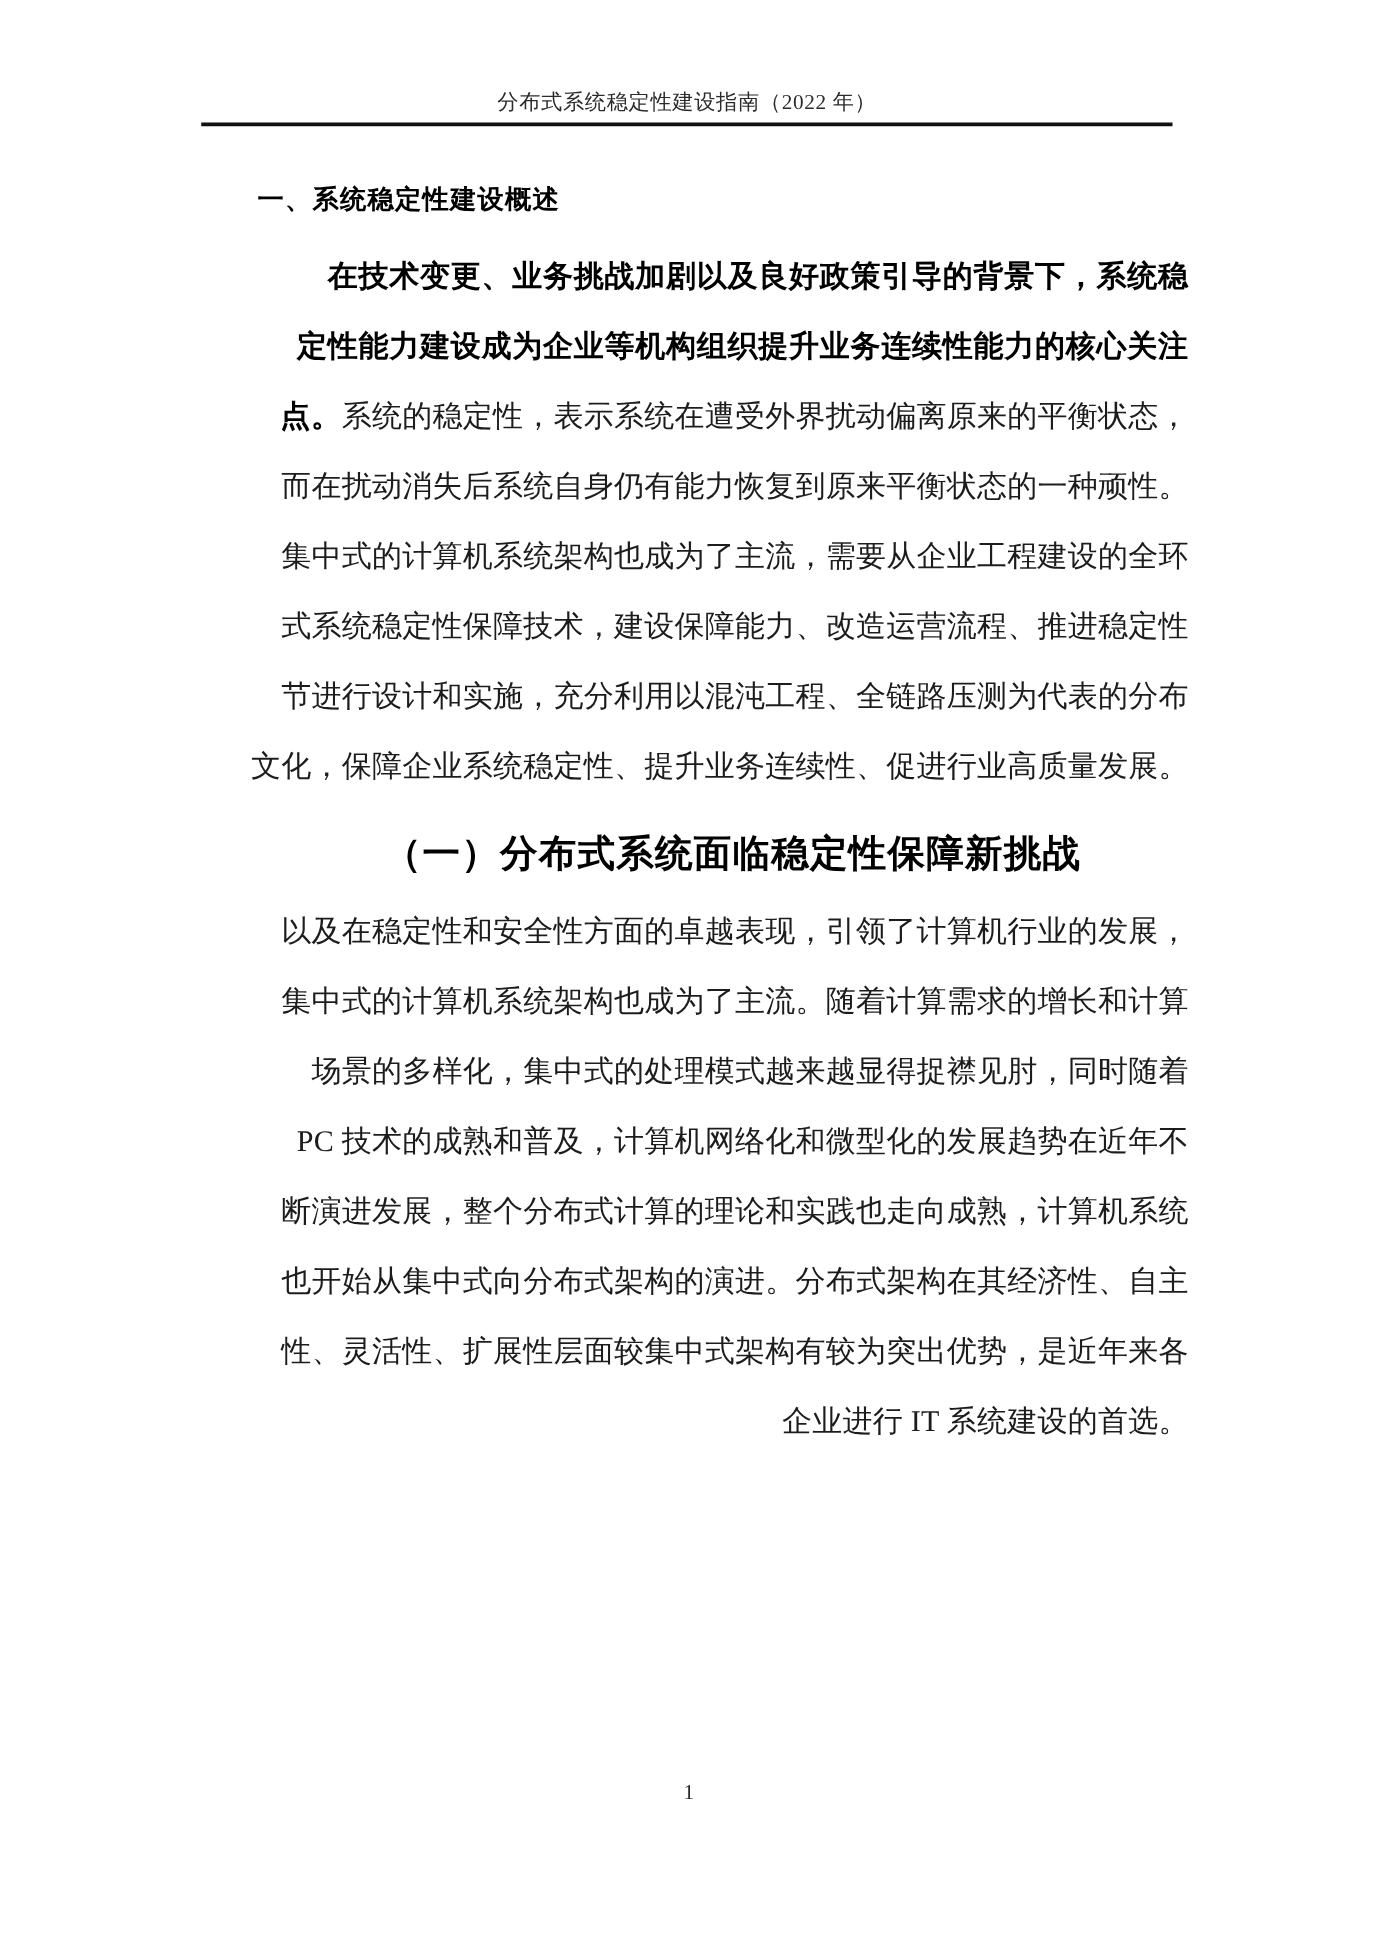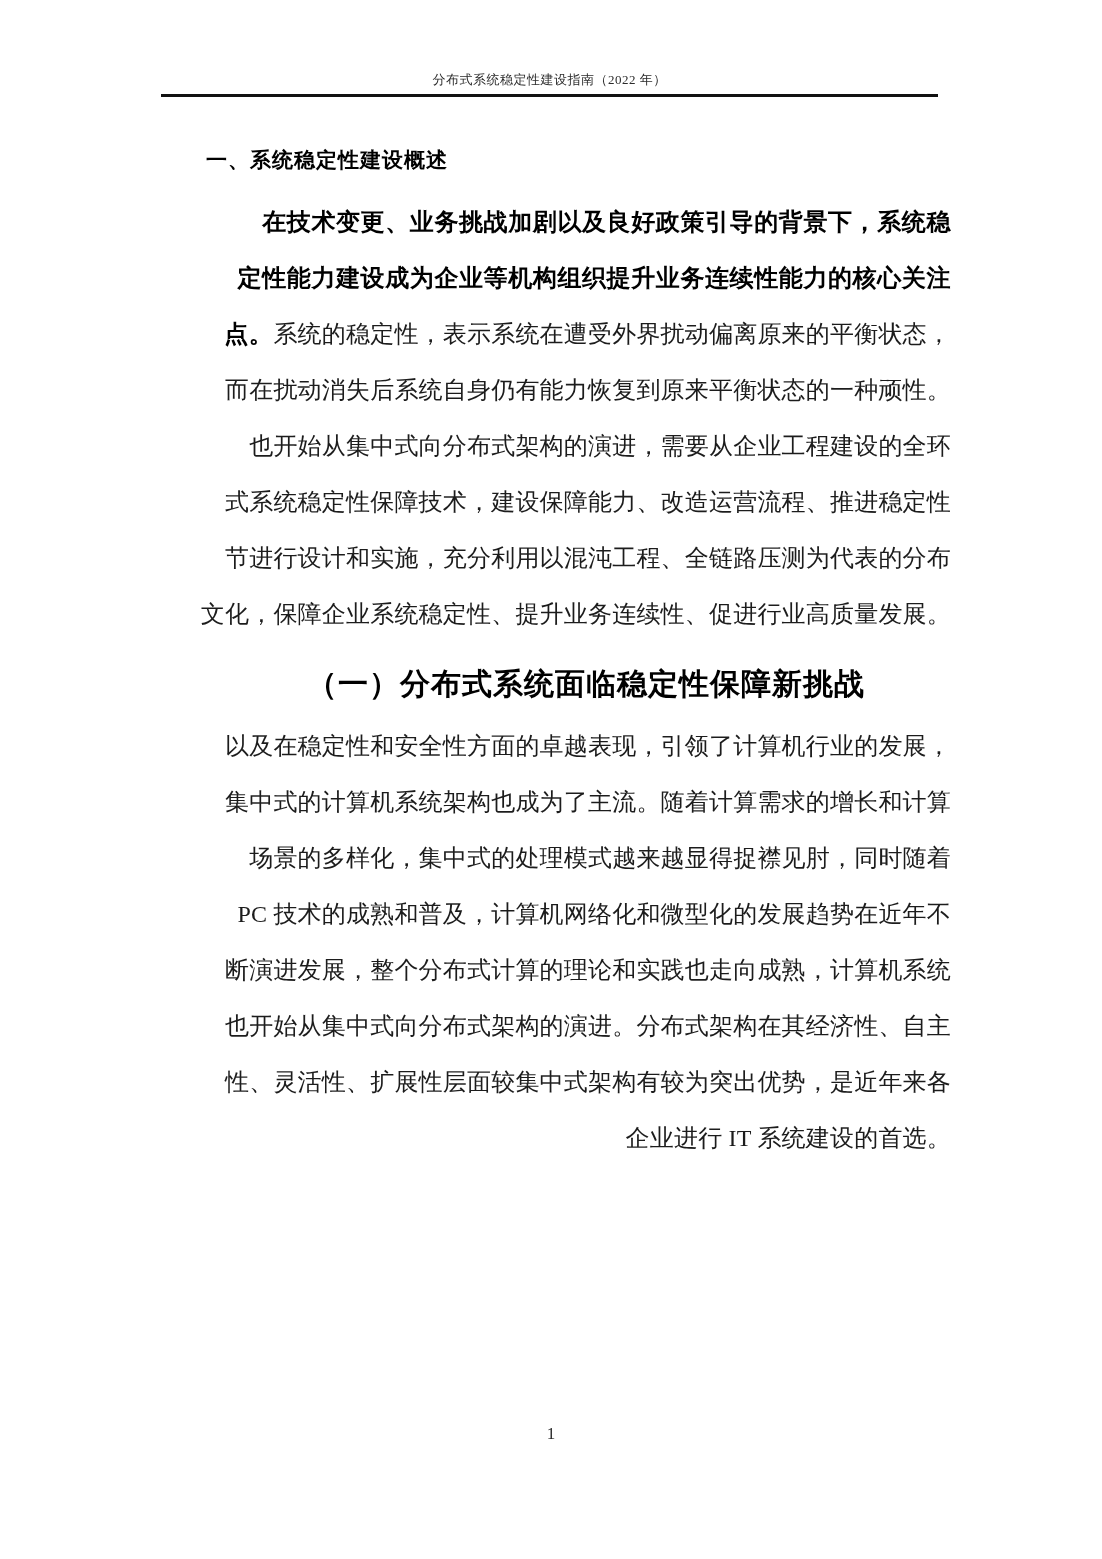--- a/index.html
+++ b/index.html
@@ -24,21 +24,21 @@
   
   .header-block {
     position: absolute;
     left: 161px;
     top: 72px;
     width: 777px;
   }
   .header-text {
     text-align: center;
     font-family: "Liberation Serif", "DejaVu Serif", serif;
-    font-size: 13px;
+    font-size: 17px;
     letter-spacing: 0.5px;
     color: #2b2b2b;
     line-height: 1.2;
     white-space: nowrap;
   }
   .header-rule {
     margin-top: 6px;
     border-bottom: 3px solid #111111;
     width: 100%;
   }
@@ -134,21 +134,21 @@
 
   <div class="content">
 
     <h1 class="h1">一、系统稳定性建设概述</h1>
 
     <div class="para">
       <div class="line bold indent">在技术变更、业务挑战加剧以及良好政策引导的背景下，系统稳</div>
       <div class="line bold">定性能力建设成为企业等机构组织提升业务连续性能力的核心关注</div>
       <div class="line"><span class="lead-bold">点。</span><span>系统的稳定性，表示系统在遭受外界扰动偏离原来的平衡状态，</span></div>
       <div class="line">而在扰动消失后系统自身仍有能力恢复到原来平衡状态的一种顽性。</div>
-      <div class="line">也开始从集中式向分布式架构的演进，需要从企业工程建设的全环</div>
+      <div class="line">集中式的计算机系统架构也成为了主流，需要从企业工程建设的全环</div>
       <div class="line">式系统稳定性保障技术，建设保障能力、改造运营流程、推进稳定性</div>
       <div class="line">节进行设计和实施，充分利用以混沌工程、全链路压测为代表的分布</div>
       <div class="line">文化，保障企业系统稳定性、提升业务连续性、促进行业高质量发展。</div>
     </div>
 
     <h2 class="h2">（一）分布式系统面临稳定性保障新挑战</h2>
 
     <div class="para">
       <div class="line">以及在稳定性和安全性方面的卓越表现，引领了计算机行业的发展，</div>
       <div class="line">集中式的计算机系统架构也成为了主流。随着计算需求的增长和计算</div>

